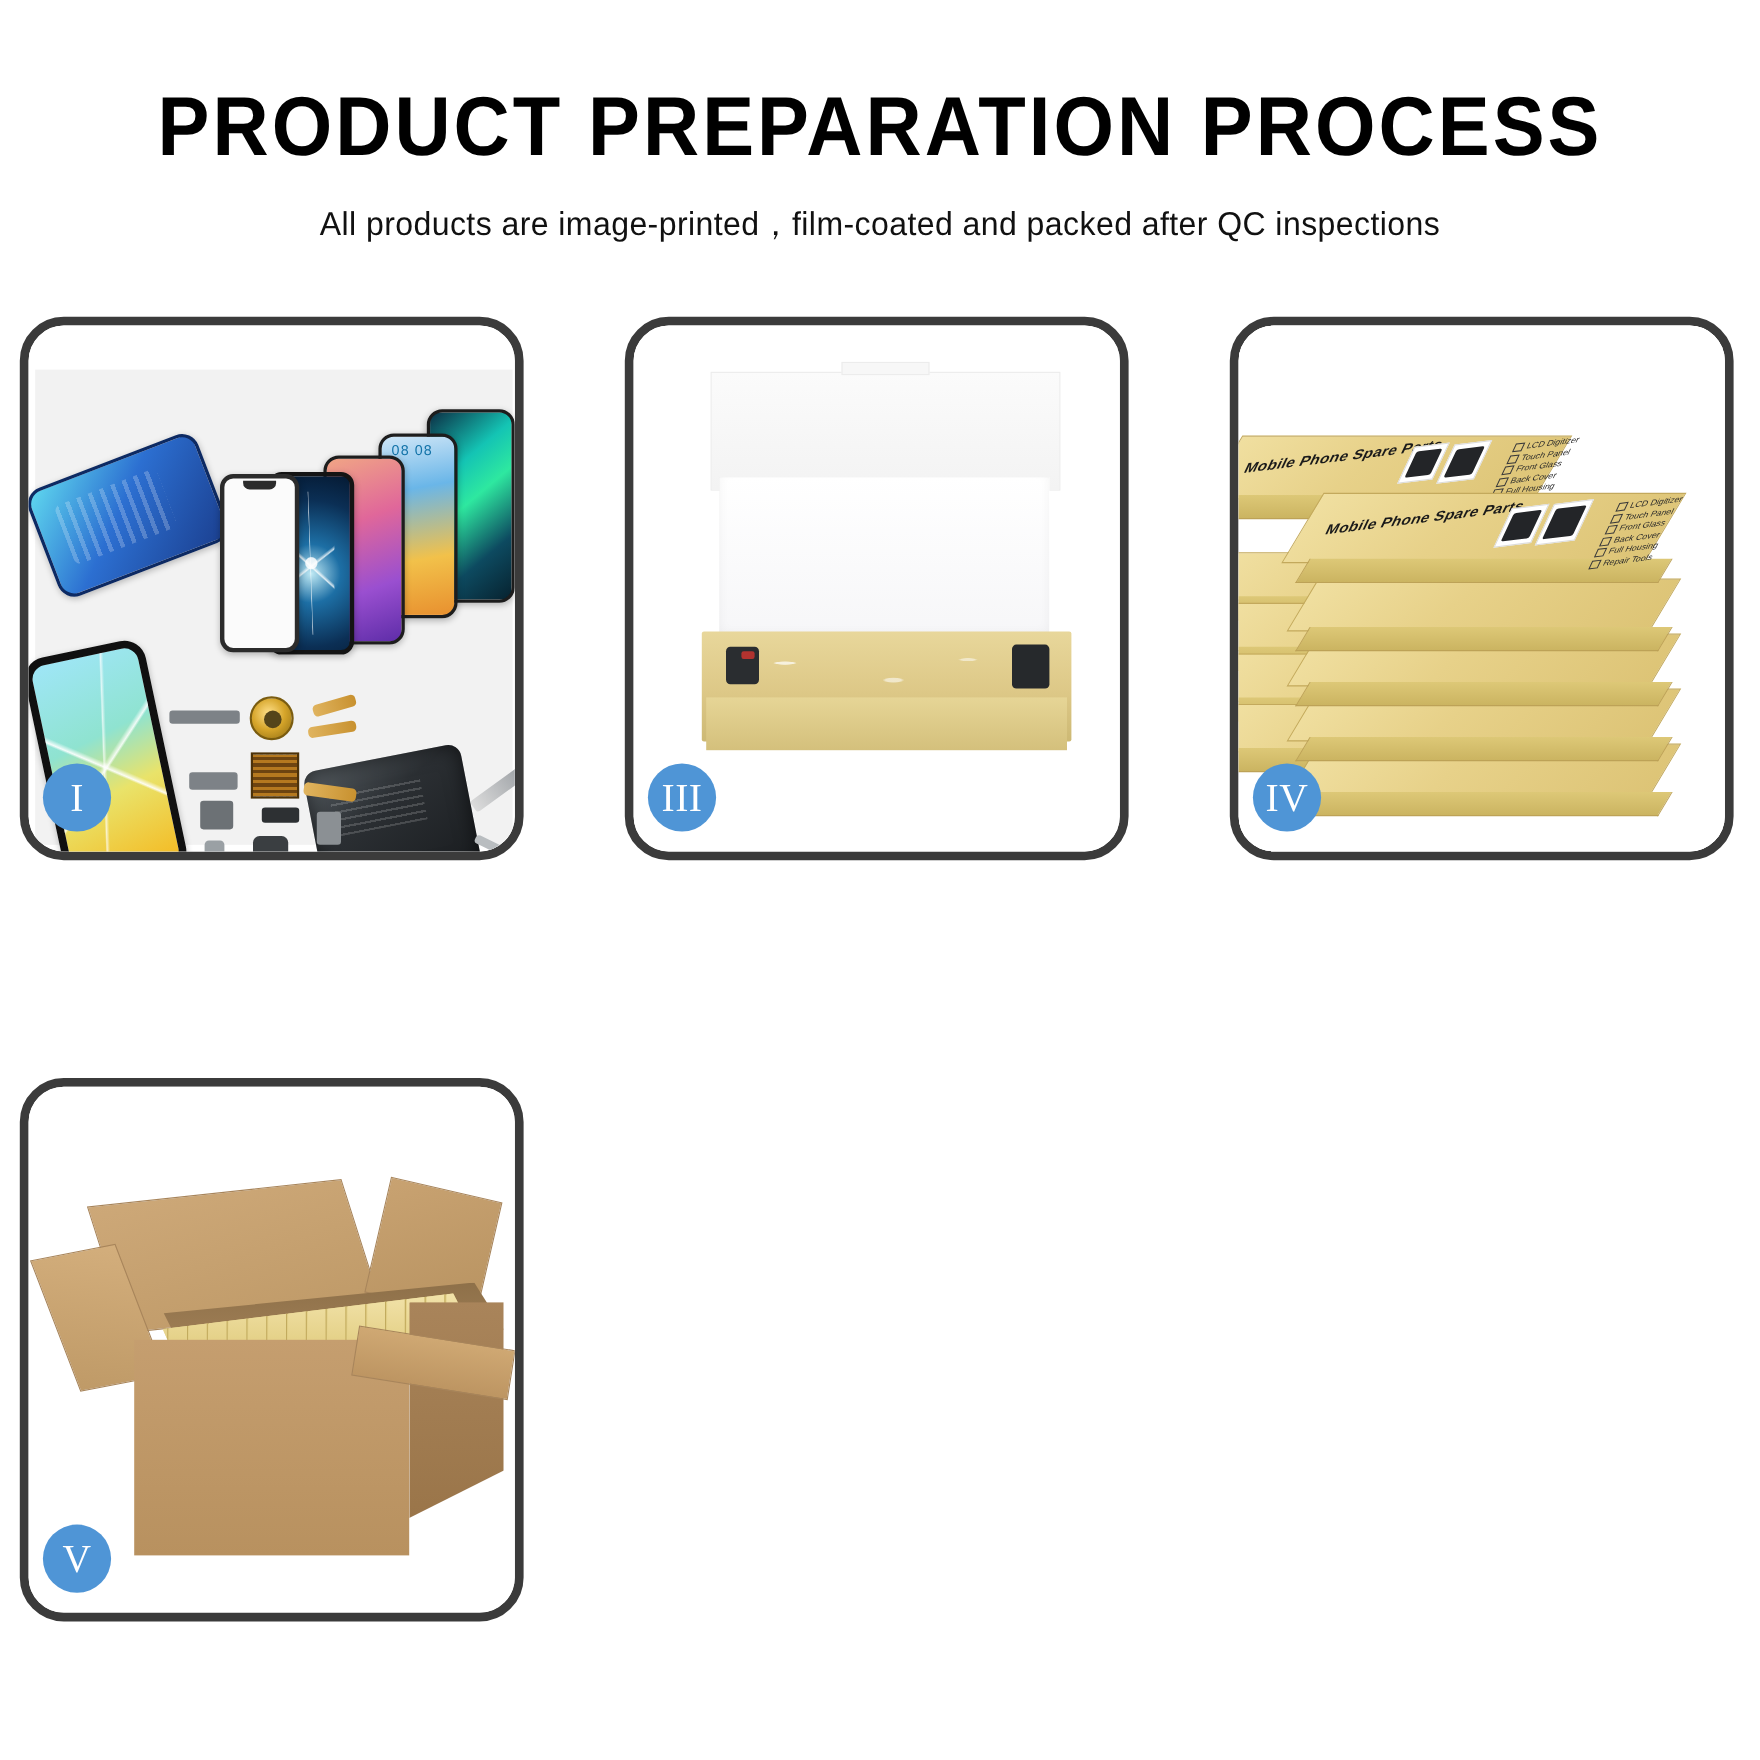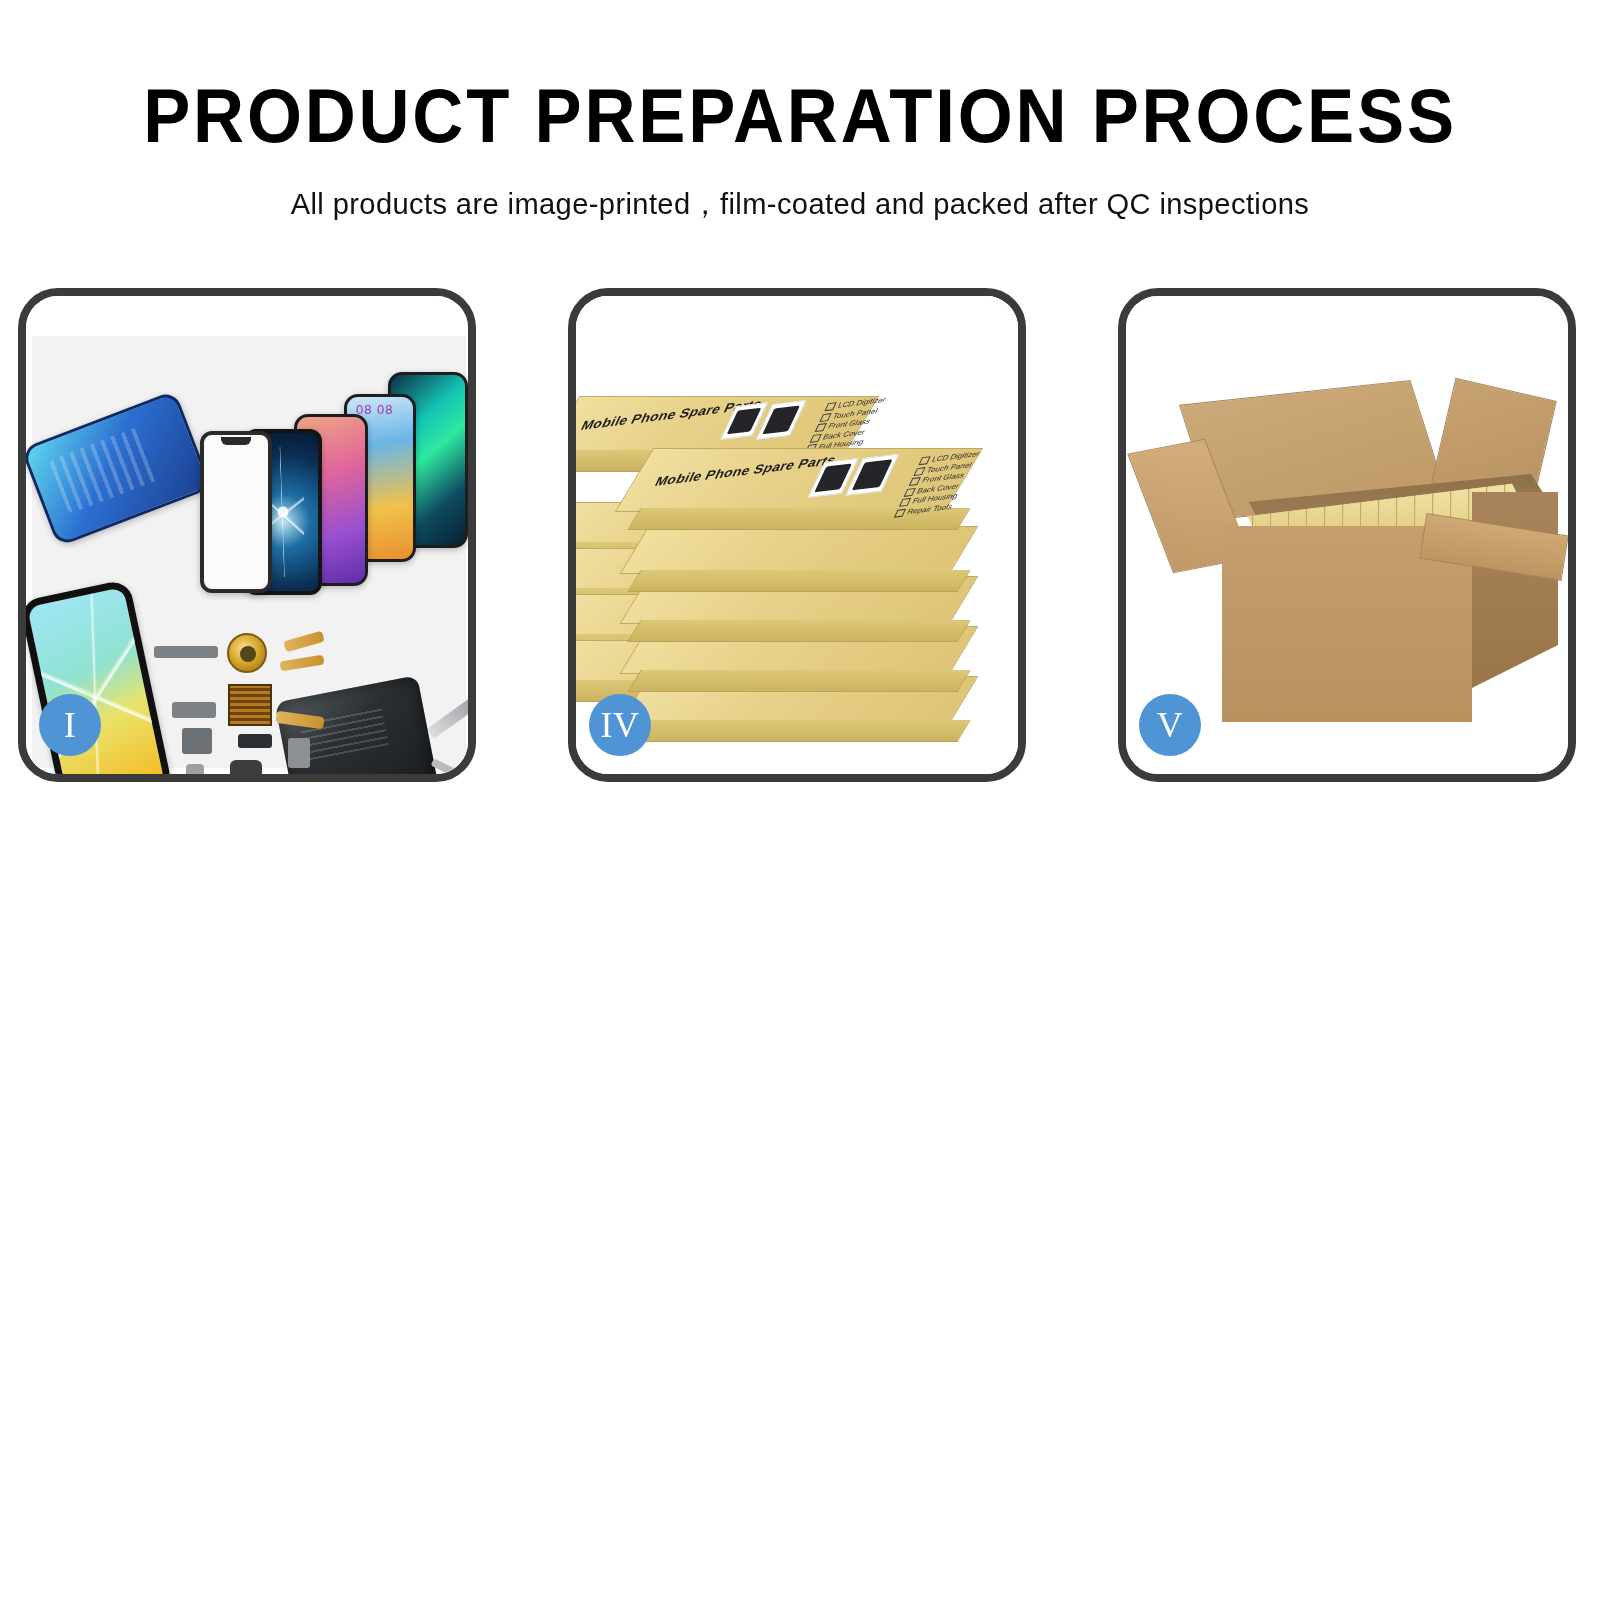--- a/index.html
+++ b/index.html
@@ -136,21 +136,21 @@
     left: 262px; top: 78px; width: 74px; height: 172px;
     background: linear-gradient(160deg,#f0a585 0%,#e0679a 35%,#9a4fd0 70%,#5e2da8 100%);
     border: 3px solid #1d1d1d;
   }
   .p1-mate {
     left: 312px; top: 58px; width: 72px; height: 168px;
     background: linear-gradient(170deg,#cfe6f7 0%,#6ab6e8 30%,#f2c14a 68%,#e8902f 100%);
     border: 3px solid #1d1d1d;
   }
   .p1-mate-t{
-    position:absolute; left:324px; top:66px; font-size:13px; color:#a21caf;
+    position:absolute; left:324px; top:66px; font-size:13px; color:#0369a1;
     font-family:"Liberation Sans",sans-serif; letter-spacing:1px; opacity:.9;
   }
   .p1-green {
     left: 356px; top: 36px; width: 80px; height: 176px;
     background: linear-gradient(140deg,#0c2f45 0%,#14c4b4 30%,#2ee8a0 48%,#0d4a60 75%,#07222f 100%);
     border: 3px solid #1d1d1d;
   }
   .p1-broken-phone {
     left: 8px; top: 252px; width: 112px; height: 215px;
     background: linear-gradient(165deg,#9fe6f7 0%,#8fe3d0 38%,#e9e36a 62%,#f5b81f 100%);
@@ -458,20 +458,37 @@
         <div class="p1-part" style="left:256px;top:402px;width:22px;height:30px;background:#8b9094;"></div>
         <div class="p1-part" style="left:154px;top:428px;width:18px;height:30px;background:#9aa0a4;border-radius:4px;"></div>
         <div class="p1-tool"></div>
         <div class="p1-tweezer"></div>
       </div>
     </div>
     <div class="step-badge">I</div>
   </div>
 
 
+  <div class="step-card">
+    <div class="card-photo">
+      <div class="p3-lid">
+        <div class="p3-lid-tab"></div>
+      </div>
+      <div class="p3-foam"></div>
+      <div class="p3-tray"></div>
+      <div class="p3-product">
+        <div class="p3-conn">
+          <div class="p3-conn-red"></div>
+        </div>
+        <div class="p3-conn2"></div>
+      </div>
+      <div class="p3-tray-front"></div>
+    </div>
+    <div class="step-badge">III</div>
+  </div>
 
   <div class="step-card">
     <div class="card-photo">
       <div class="p4-stage">
 
         <div class="gbox" style="left:-14px;top:206px;width:300px;height:44px;">
           <div class="gbox-top"></div>
           <div class="gbox-side" style="top:40px;"></div>
         </div>
         <div class="gbox" style="left:-14px;top:252px;width:300px;height:44px;">

